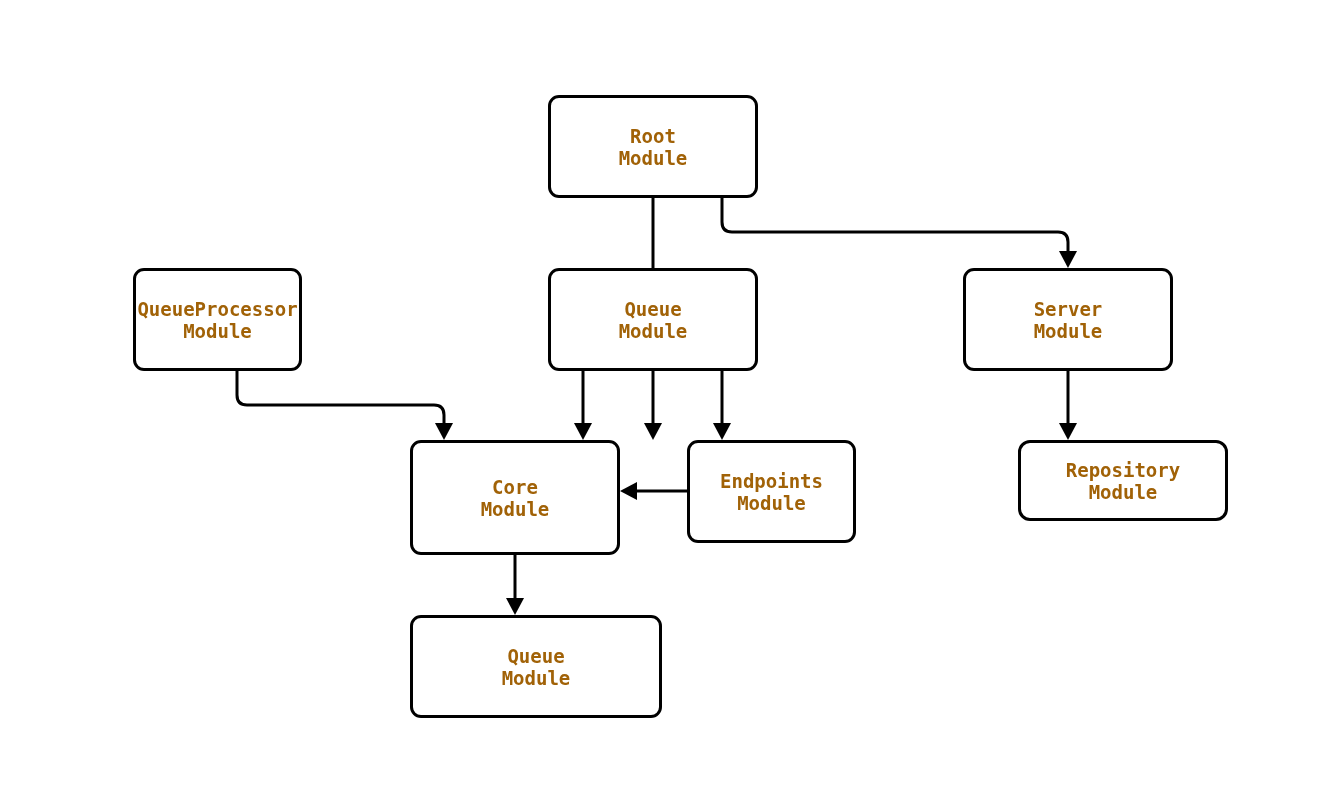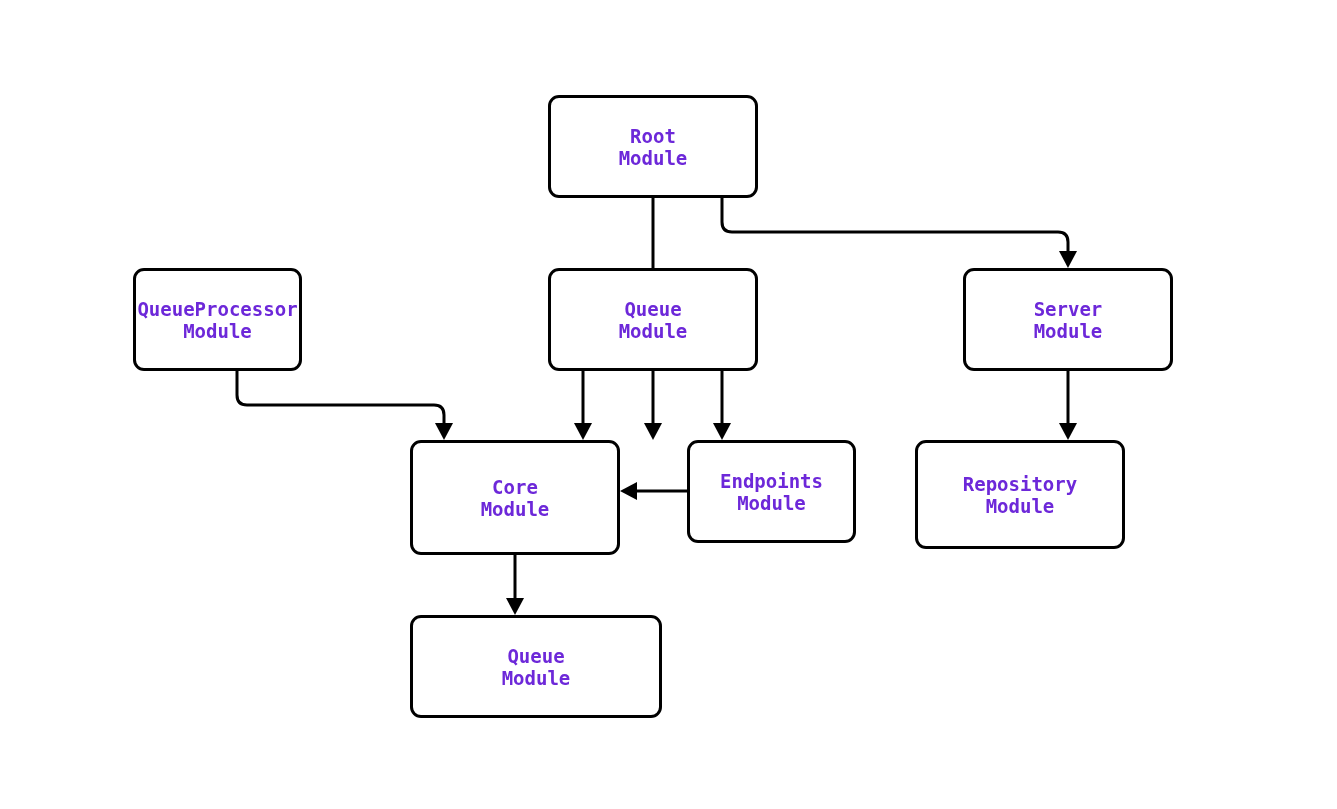--- a/index.html
+++ b/index.html
@@ -37,21 +37,21 @@
     flex-direction: column;
     align-items: center;
     justify-content: center;
     z-index: 2;
   }
   .node-label-line {
     font-family: "DejaVu Sans Mono", "Liberation Mono", monospace;
     font-size: 19px;
     font-weight: 700;
     line-height: 22px;
-    color: #6d28d9;
+    color: #a16207;
     text-align: center;
     white-space: pre;
     letter-spacing: 0px;
   }
 </style>
 </head>
 <body>
 
 <div id="diagram-root">
 
@@ -96,21 +96,21 @@
         <div class="node-label-line">Module</div>
       </div>
       <div class="node" style="left: 410px; top: 440px; width: 210px; height: 115px; background: rgb(255, 255, 255); border-color: rgb(0, 0, 0);">
         <div class="node-label-line">Core</div>
         <div class="node-label-line">Module</div>
       </div>
       <div class="node" style="left: 687px; top: 440px; width: 169px; height: 103px; background: rgb(255, 255, 255); border-color: rgb(0, 0, 0);">
         <div class="node-label-line">Endpoints</div>
         <div class="node-label-line">Module</div>
       </div>
-      <div class="node" style="left: 915px; top: 440px; width: 210px; height: 109px; background: rgb(255, 255, 255); border-color: rgb(0, 0, 0);">
+      <div class="node" style="left: 1018px; top: 440px; width: 210px; height: 81px; background: rgb(255, 255, 255); border-color: rgb(0, 0, 0); border-radius: 12px;">
         <div class="node-label-line">Repository</div>
         <div class="node-label-line">Module</div>
       </div>
       <div class="node" style="left: 410px; top: 615px; width: 252px; height: 103px; background: rgb(255, 255, 255); border-color: rgb(0, 0, 0);">
         <div class="node-label-line">Queue</div>
         <div class="node-label-line">Module</div>
       </div>
     </div>
 
 </div>

